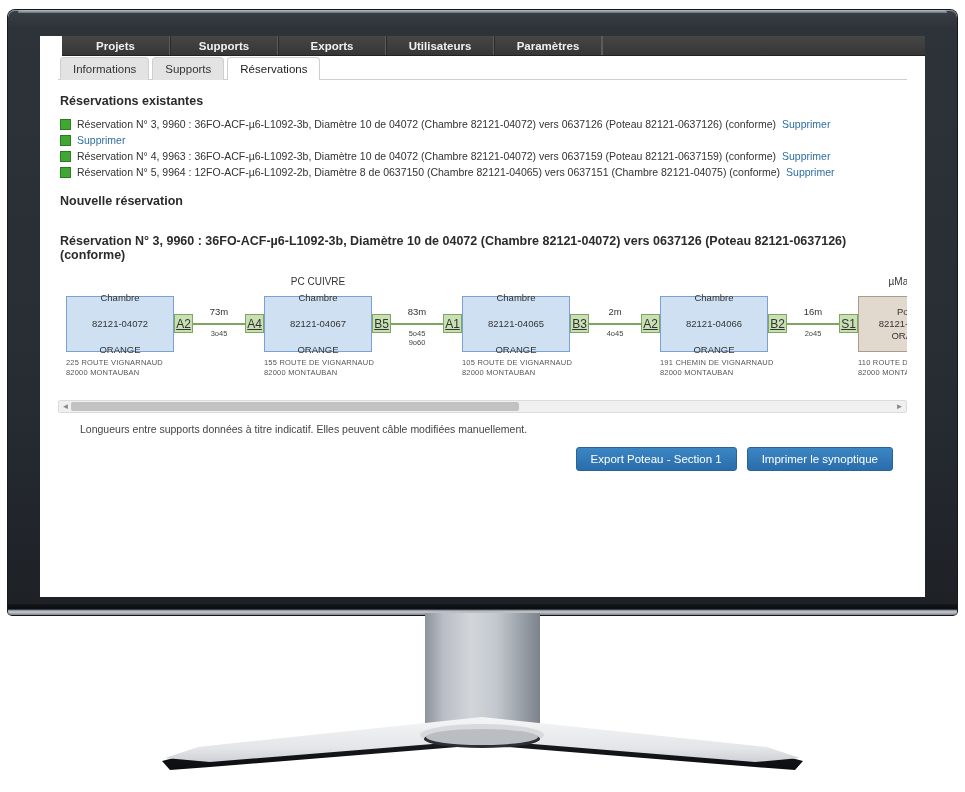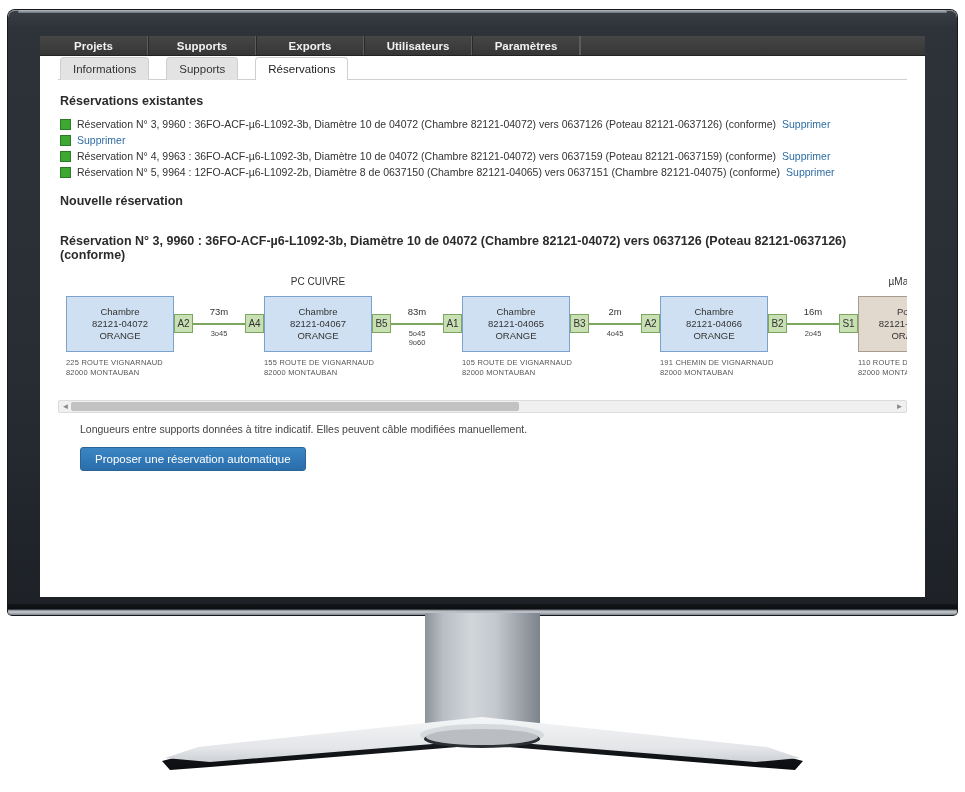--- a/index.html
+++ b/index.html
@@ -49,20 +49,21 @@
   #stand-base svg { display:block; }
 
   
   #app { position:absolute; inset:0; background:#ffffff; font-size:12px; color:#333; }
 
   
   #topnav{
     height:20px; background:#3b3b3b;
     display:flex; align-items:stretch;
     border-bottom:1px solid #222;
+    margin-left:22px;
   }
   .nav-item{
     min-width:108px; padding:0 14px;
     display:flex; align-items:center; justify-content:center;
     color:#f0f0f0; font-size:11.5px; font-weight:bold;
     border-right:1px solid #5c5c5c;
     border-left:1px solid #2a2a2a;
     cursor:pointer;
     background:linear-gradient(180deg,#464646,#363636);
   }
@@ -74,21 +75,21 @@
   #title-row{
     display:flex; align-items:baseline; justify-content:space-between;
     padding:14px 2px 10px 2px;
   }
   #page-title{ font-size:13px; font-weight:bold; color:#2b2b2b; }
   #back-link-wrap{ display:flex; align-items:center; gap:4px; }
   #back-link{ color:#2e6da4; font-size:11px; text-decoration:none; cursor:pointer; }
   #back-arrow-icon{ display:inline-block; width:12px; height:12px; }
 
   
-  #tabs{ display:flex; align-items:flex-end; gap:17px; border-bottom:1px solid #cfcfcf; padding-left:2px; }
+  #tabs{ display:flex; align-items:flex-end; gap:3px; border-bottom:1px solid #cfcfcf; padding-left:2px; }
   .tab{
     padding:5px 12px 5px 12px; font-size:11.5px; color:#333;
     background:#e3e3e3; border:1px solid #cfcfcf; border-bottom:none;
     border-radius:4px 4px 0 0; cursor:pointer; position:relative; top:1px;
   }
   .tab.active{ background:#ffffff; border-color:#cfcfcf; color:#222; }
 
   
   .section-title{ font-size:12.5px; font-weight:bold; color:#2b2b2b; margin:14px 0 8px 2px; }
 
@@ -138,31 +139,31 @@
   .node-block{ position:relative; width:108px; flex:none; }
   .node-group-label{
     position:absolute; top:0; left:0; width:108px; text-align:center;
     font-size:10px; color:#333;
   }
   .node-box{
     position:absolute; top:20px; left:0; width:108px; height:56px;
     display:flex; flex-direction:column; align-items:center; justify-content:center;
     font-size:9.5px; color:#333; line-height:12px; text-align:center;
   }
-  .node-box.chambre{ background:#cfe0f2; border:1px solid #7ba2cc; }
+  .node-box.chambre{ background:#cfe0f2; border:1px solid #7ba2cc;gap:14px; }
   .node-box.poteau{ background:#e1d8ce; border:1px solid #a99c8c; }
   .node-addr{
     position:absolute; top:82px; left:0; width:150px;
     font-size:7.5px; color:#555; line-height:9.5px; letter-spacing:.2px;
   }
   .port{
     position:absolute; top:38px; width:19px; height:19px;
     background:#c8e0b4; border:1px solid #7da65e;
     display:flex; align-items:center; justify-content:center;
-    font-size:10px; color:#333;
+    font-size:12px; color:#333;text-decoration:underline;
   }
   .link-block{ position:relative; width:52px; flex:none; }
   .link-line{
     position:absolute; top:47px; left:0; width:52px; height:2px; background:#7da65e;
   }
   .link-dist{
     position:absolute; top:30px; left:0; width:52px; text-align:center;
     font-size:9.5px; color:#333;
   }
   .link-sub{
@@ -385,21 +386,24 @@
         <div id="h-scroll">
           <div class="scroll-arrow" id="scroll-left">◄</div>
           <div id="h-thumb"></div>
           <div class="scroll-arrow" id="scroll-right">►</div>
         </div>
 
         <div id="synoptic-note">Longueurs entre supports données à titre indicatif. Elles peuvent câble modifiées manuellement.</div>
 
         <div id="footer-buttons">
           <div id="footer-left">
-            <button class="btn">Proposer une réservation automatique</button>
+          </div>
+          <div id="footer-right">
+            <button class="btn">Export Poteau - Section 1</button>
+            <button class="btn">Imprimer le synoptique</button>
           </div>
         </div>
 
       </div>
     </div>
   </div>
 
   <div id="monitor-bottom-edge"></div>
 </div>
 

